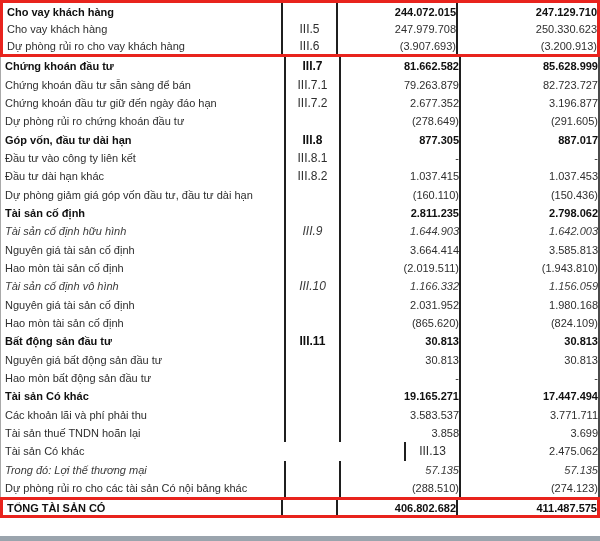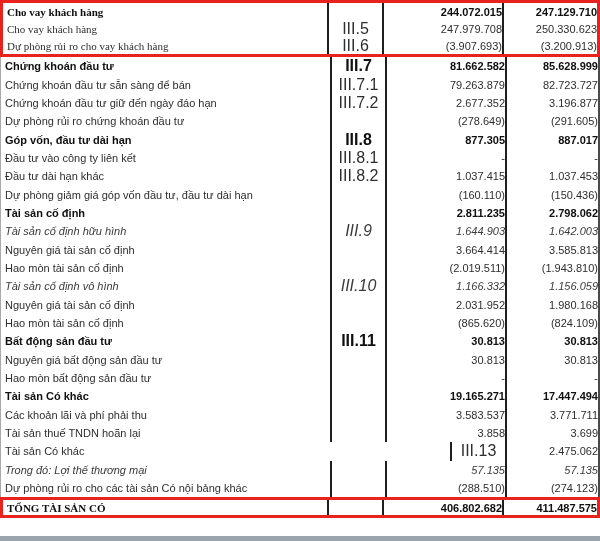--- a/index.html
+++ b/index.html
@@ -39,31 +39,31 @@
   .cell.label {
     flex: 1;
     padding-left: 4px;
     border-left: 1px solid #a9a9a9;
     border-right: 2px solid #1f1f1f;
   }
   .cell.code {
     width: 55px;
     justify-content: center;
     border-right: 2px solid #1f1f1f;
-    font-size: 16px;
+    font-size: 12px;
   }
   .cell.val {
     justify-content: flex-end;
     padding-right: 0;
     font-size: 11px;
   }
   .cell.v1 { width: 120px; border-right: 2px solid #1f1f1f; }
-  .cell.v2 { width: 93px; border-right: 2px solid #4a4a4a; }
-
-  .redbox .cell.label { border-left: none; font-family: Liberation Serif, serif; }
+  .cell.v2 { width: 139px; border-right: 2px solid #4a4a4a; }
+
+  .redbox .cell.label { border-left: none; }
   .redbox .cell.v2 { border-right: none; }
 
   .row.bold .cell { font-weight: bold; color: #101010; }
   .row.italic .cell { font-style: italic; color: #3a3a3a; }
   .row.total-row .cell { font-weight: bold; color: #101010; font-size: 11px; }
 
   .bottom-strip {
     position: absolute;
     left: 0; right: 0; bottom: 0;
     height: 5px;

